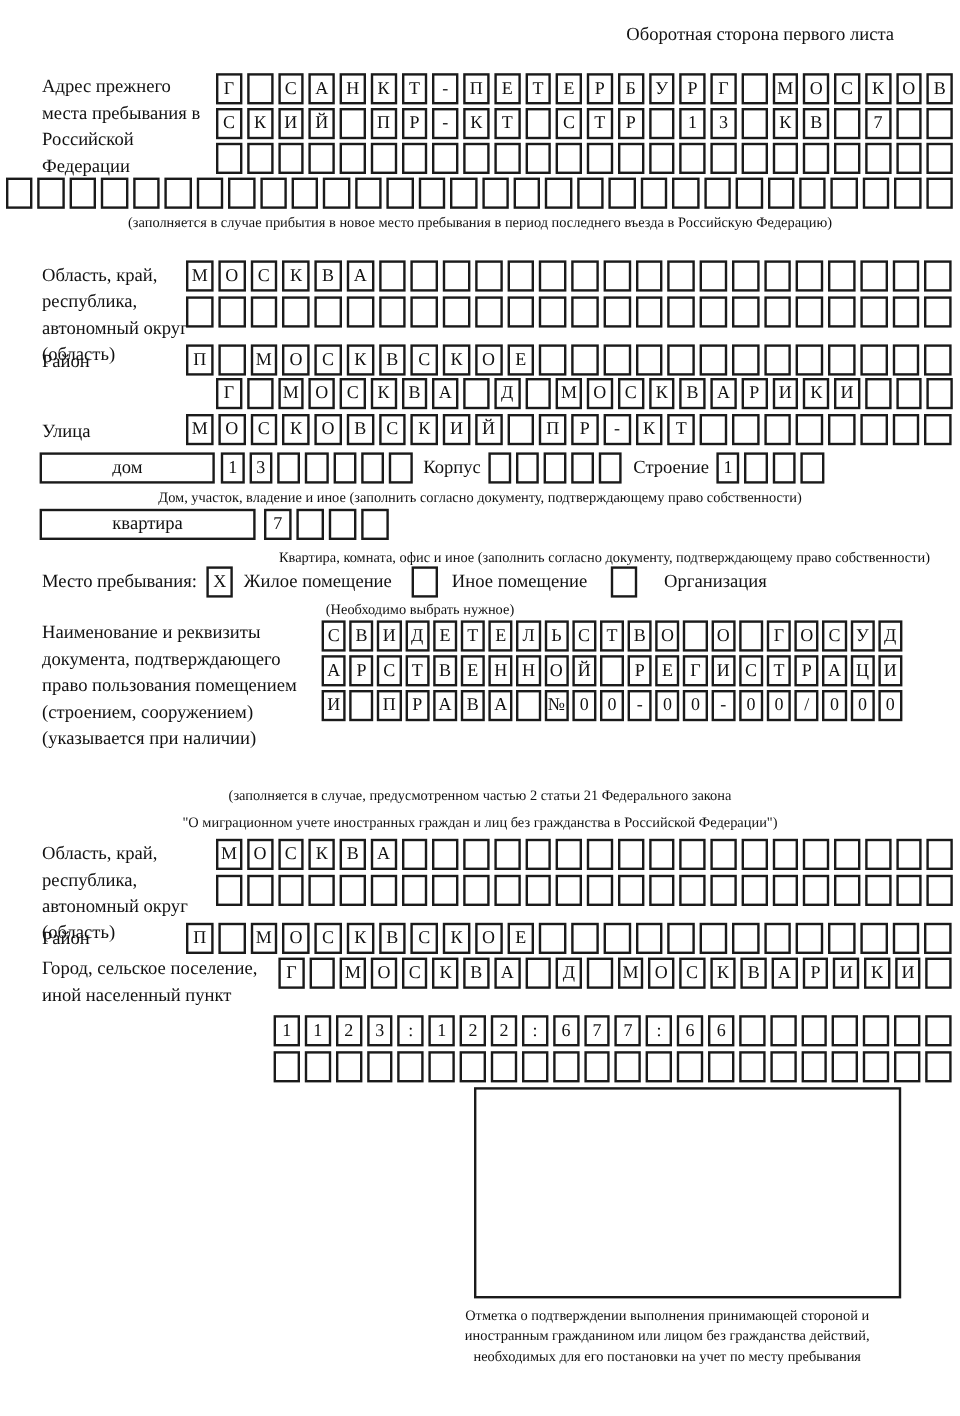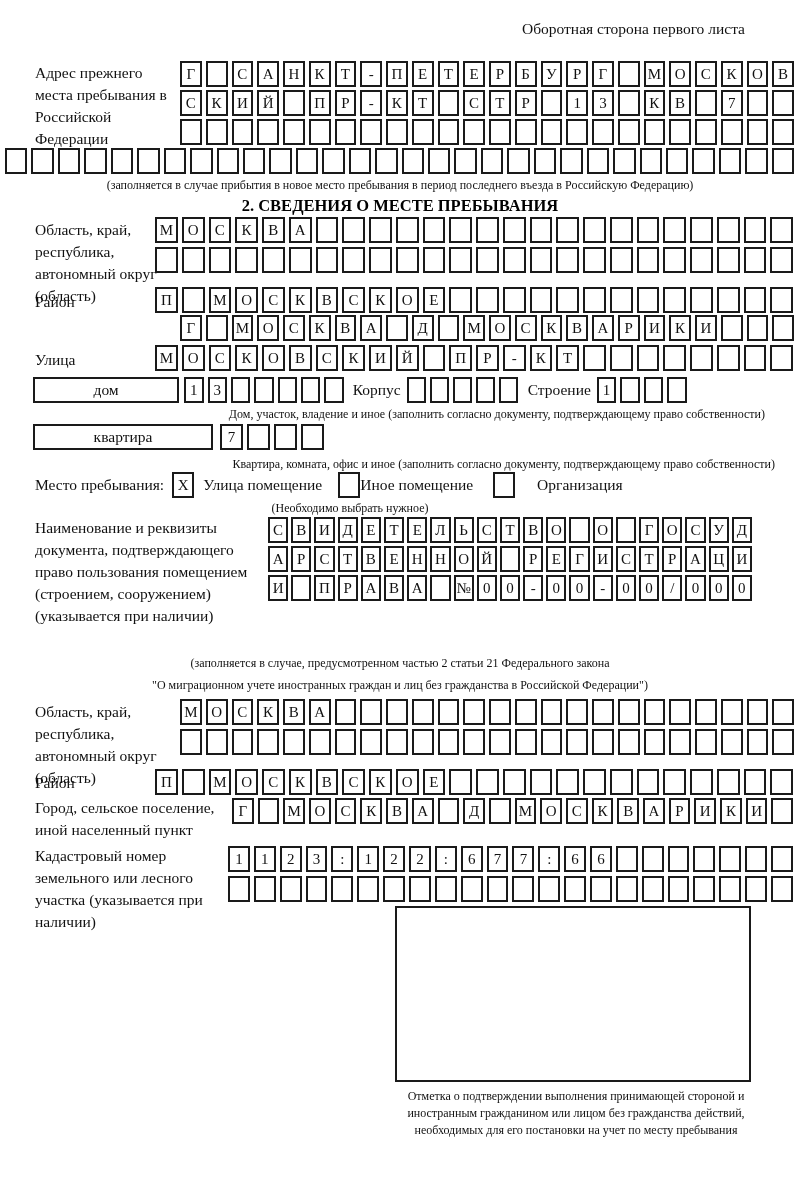--- a/index.html
+++ b/index.html
@@ -150,21 +150,20 @@
       <span class="cell"></span>
       <span class="cell"></span>
       <span class="cell"></span>
       <span class="cell"></span>
       <span class="cell"></span>
       <span class="cell"></span>
       <span class="cell"></span>
     </div>
   <div class="abs caption" style="left:0;top:177px;width:800px;">(заполняется в случае прибытия в новое место пребывания в период последнего въезда в Российскую Федерацию)</div>
 
-  <div class="abs title" style="left:0;top:196px;width:800px;">2. СВЕДЕНИЯ О МЕСТЕ ПРЕБЫВАНИЯ</div>
 
   <div class="abs label" style="left:35px;top:219px;width:122px;">Область, край, республика, автономный округ (область)</div>
   <div class="abs cells-col" style="left:155px;top:217px;width:638px;gap:4px;">
     <div class="cells">
         <span class="cell">М</span>
         <span class="cell">О</span>
         <span class="cell">С</span>
         <span class="cell">К</span>
         <span class="cell">В</span>
         <span class="cell">А</span>
@@ -318,39 +317,39 @@
         <span class="cell"></span>
       </div>
     <div class="label" style="margin-left:10px;">Строение</div>
     <div class="cells" style="width:104px;margin-left:6px;">
         <span class="cell">1</span>
         <span class="cell"></span>
         <span class="cell"></span>
         <span class="cell"></span>
       </div>
   </div>
-  <div class="abs caption" style="left:35px;top:406px;width:730px;text-align:right;">Дом, участок, владение и иное (заполнить согласно документу, подтверждающему право собственности)</div>
+  <div class="abs caption" style="left:35px;top:406px;width:730px;text-align:center;">Дом, участок, владение и иное (заполнить согласно документу, подтверждающему право собственности)</div>
 
   <div class="abs inline-row" style="left:33px;top:424px;">
     <div class="named-box" style="width:180px;">квартира</div>
     <div class="cells" style="width:104px;margin-left:7px;">
         <span class="cell">7</span>
         <span class="cell"></span>
         <span class="cell"></span>
         <span class="cell"></span>
       </div>
   </div>
   <div class="abs caption" style="left:35px;top:456px;width:740px;text-align:right;">Квартира, комната, офис и иное (заполнить согласно документу, подтверждающему право собственности)</div>
 
   <div class="abs inline-row" style="left:35px;top:472px;">
     <span class="label">Место пребывания:</span>
     <span class="checkbox" style="margin-left:8px;">X</span>
-    <span class="label" style="margin-left:9px;">Улица помещение</span>
+    <span class="label" style="margin-left:9px;">Жилое помещение</span>
     <span class="checkbox" style="margin-left:16px;"></span>
-    <span class="label" style="">Иное помещение</span>
+    <span class="label" style="margin-left:12px;">Иное помещение</span>
     <span class="checkbox" style="margin-left:20px;"></span>
     <span class="label" style="margin-left:22px;">Организация</span>
   </div>
   <div class="abs caption" style="left:170px;top:500px;width:360px;">(Необходимо выбрать нужное)</div>
 
   <div class="abs label" style="left:35px;top:517px;width:230px;">Наименование и реквизиты документа, подтверждающего право пользования помещением (строением, сооружением) (указывается при наличии)</div>
   <div class="abs cells-col" style="left:268px;top:517px;width:484px;">
     <div class="cells" style="gap:3px;">
         <span class="cell">С</span>
         <span class="cell">В</span>
@@ -528,21 +527,20 @@
       <span class="cell">К</span>
       <span class="cell">В</span>
       <span class="cell">А</span>
       <span class="cell">Р</span>
       <span class="cell">И</span>
       <span class="cell">К</span>
       <span class="cell">И</span>
       <span class="cell"></span>
     </div>
 
-  <div class="abs label" style="left:35px;top:845px;width:190px;">Кадастровый номер земельного или лесного участка (указывается при наличии)</div>
   <div class="abs cells-col" style="left:228px;top:846px;width:565px;gap:4px;">
     <div class="cells">
         <span class="cell">1</span>
         <span class="cell">1</span>
         <span class="cell">2</span>
         <span class="cell">3</span>
         <span class="cell">:</span>
         <span class="cell">1</span>
         <span class="cell">2</span>
         <span class="cell">2</span>
@@ -581,15 +579,15 @@
         <span class="cell"></span>
         <span class="cell"></span>
         <span class="cell"></span>
         <span class="cell"></span>
         <span class="cell"></span>
         <span class="cell"></span>
       </div>
   </div>
 
   <div class="abs mark-box" style="left:395px;top:906px;width:356px;height:176px;"></div>
-  <div class="abs caption" style="left:383px;top:1088px;width:386px;">Отметка о подтверждении выполнения принимающей стороной и иностранным гражданином или лицом без гражданства действий, необходимых для его постановки на учет по месту пребывания</div>
+  <div class="abs caption" style="left:363px;top:1088px;width:386px;">Отметка о подтверждении выполнения принимающей стороной и иностранным гражданином или лицом без гражданства действий, необходимых для его постановки на учет по месту пребывания</div>
 
 </div>
 
 </body></html>

